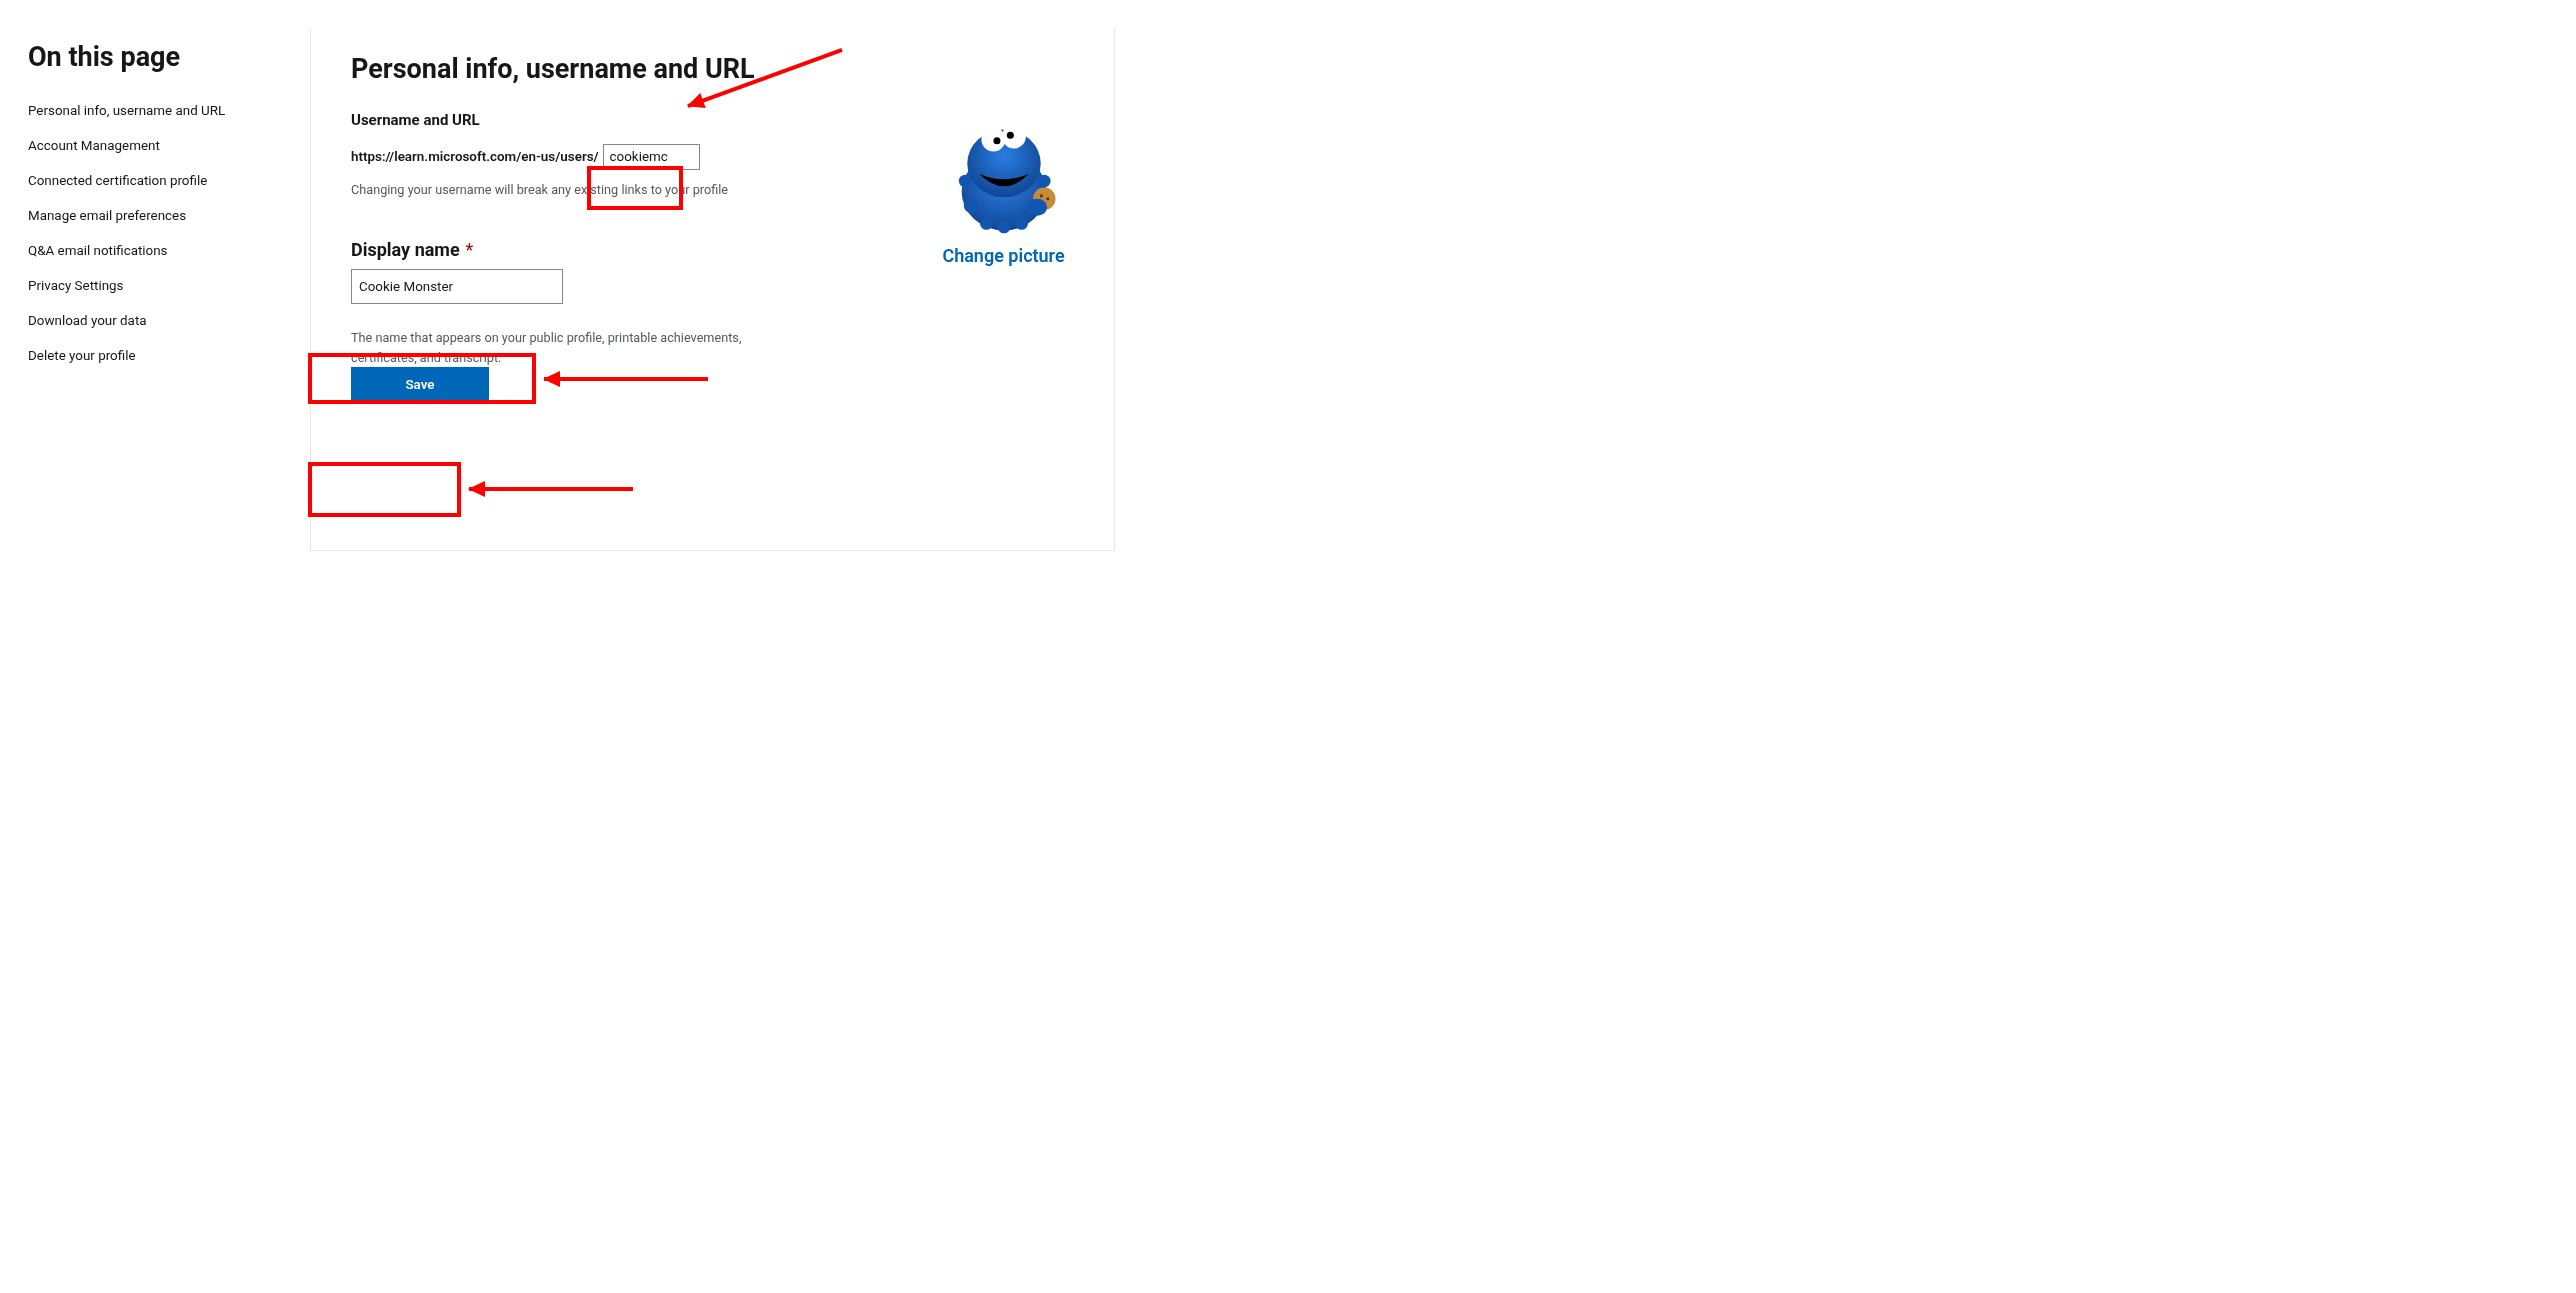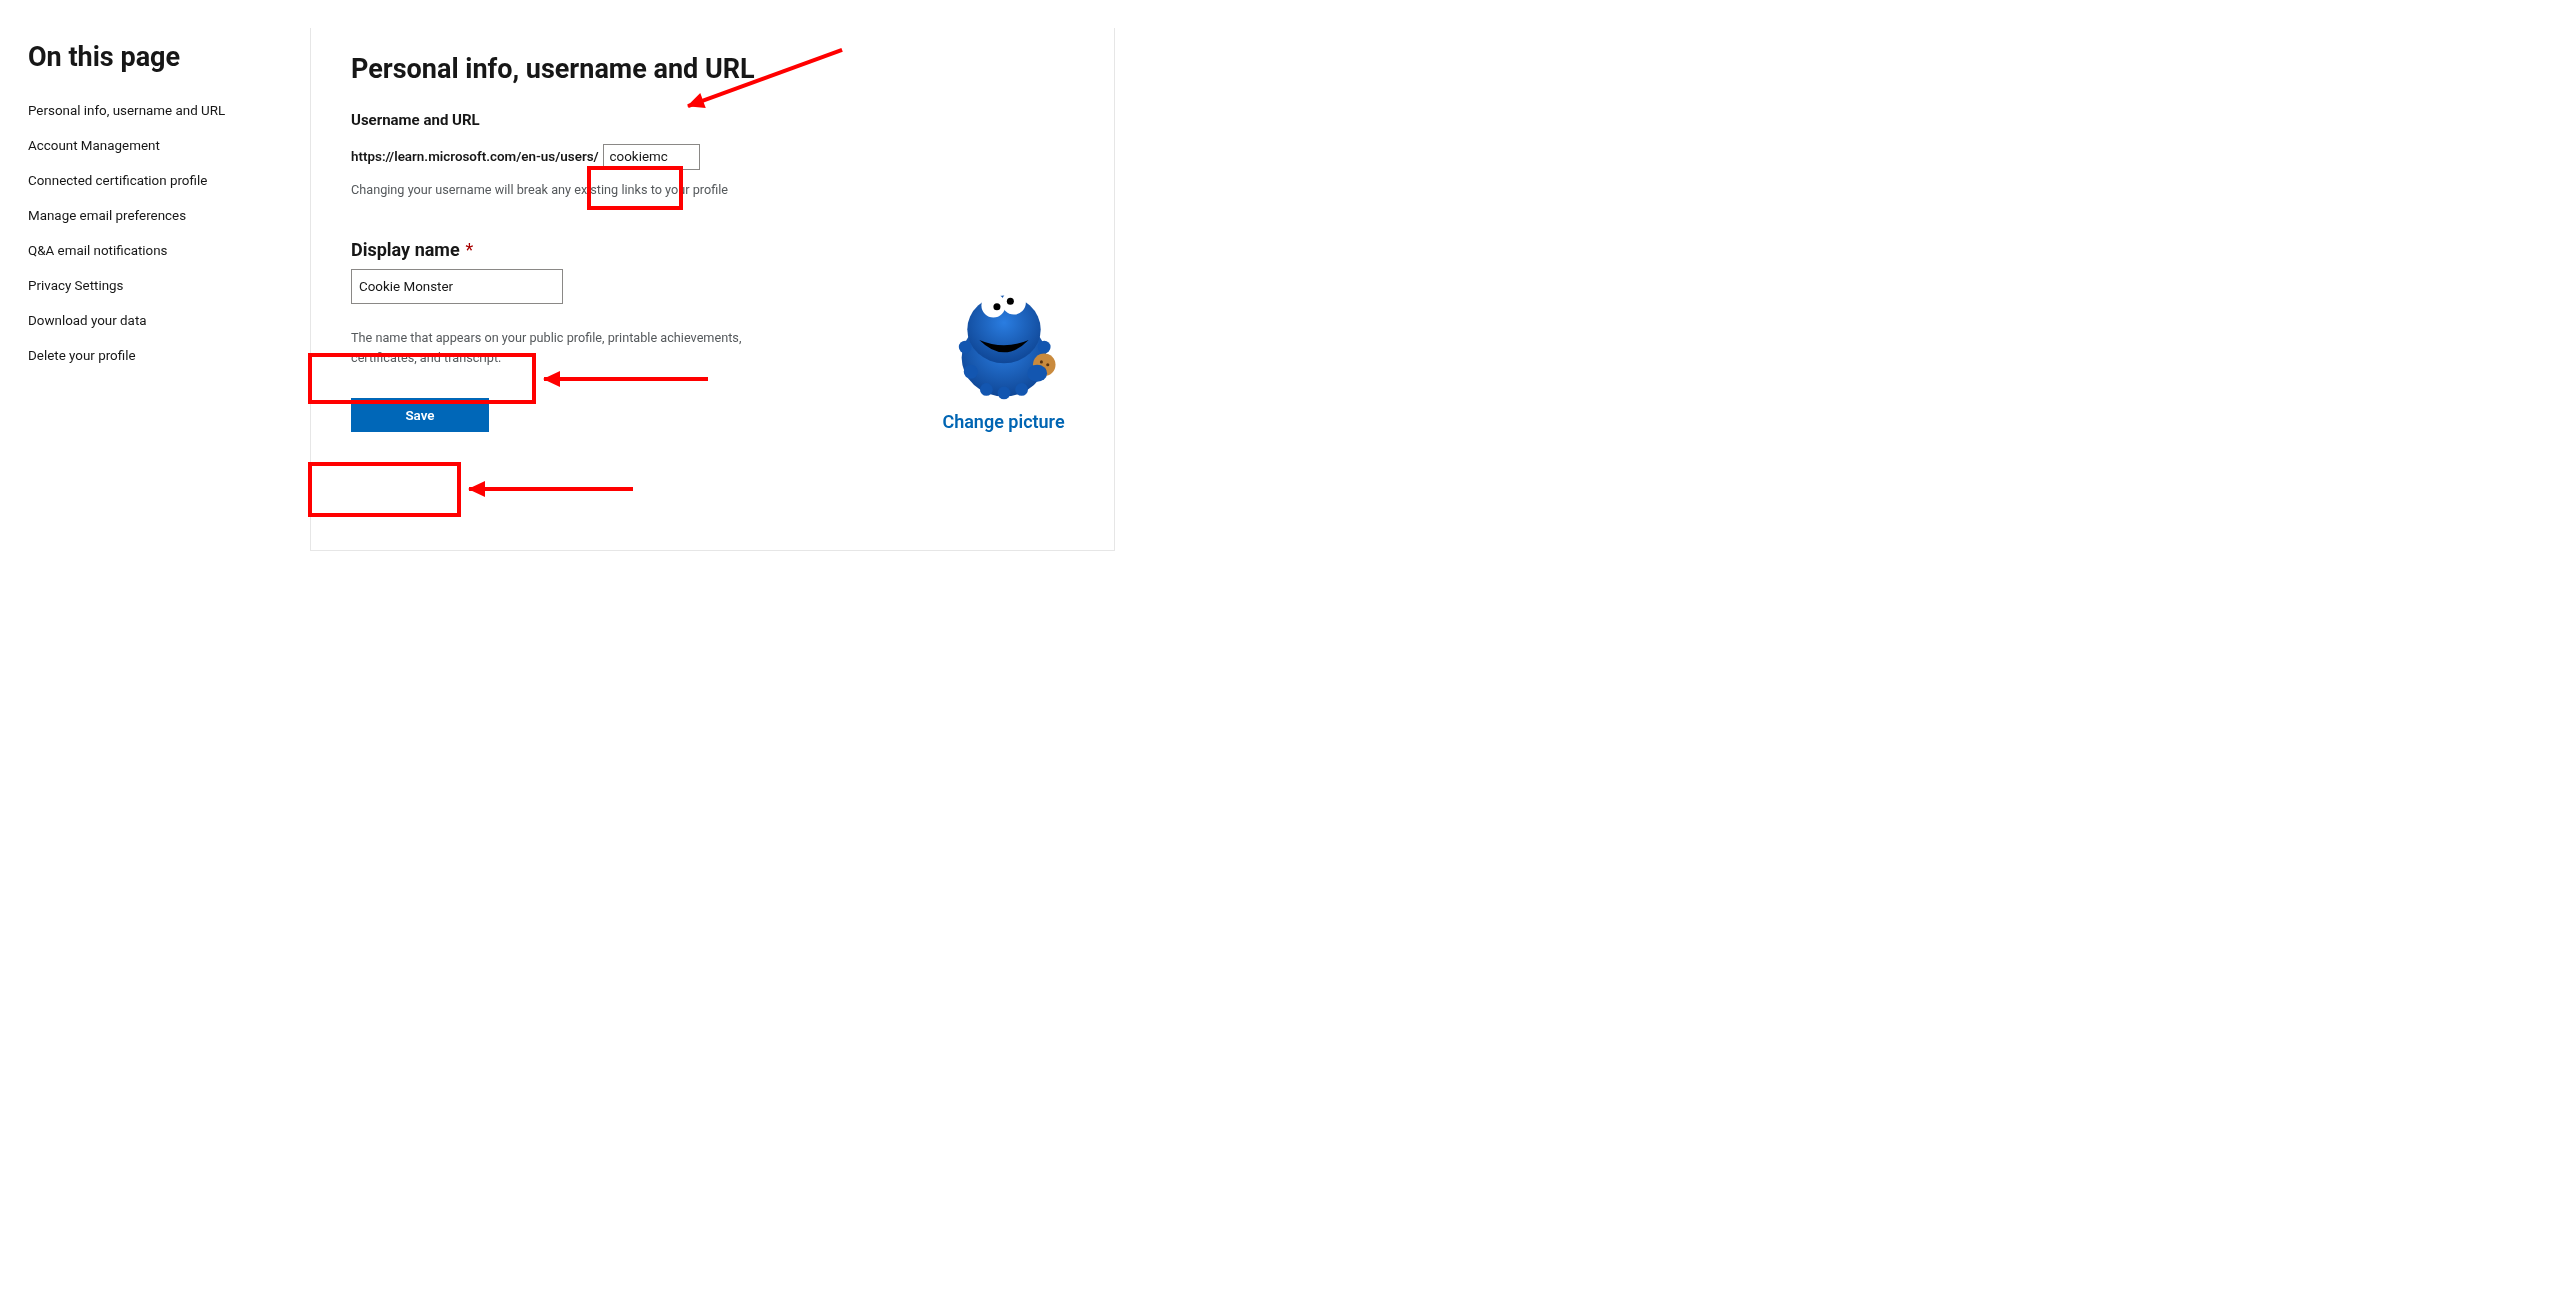--- a/index.html
+++ b/index.html
@@ -45,21 +45,21 @@
       min-height: 523px;
     }
     .main h1 {
       font-size: 27px;
       font-weight: 700;
       margin-bottom: 25.4px;
     }
     .section {
       display: flex;
       gap: 37px;
-      align-items: flex-end;
+      align-items: flex-start;
     }
     .left-col { flex: 1; }
     .subheading {
       font-size: 15px;
       font-weight: 700;
       margin-bottom: 15.5px;
     }
     .url-row {
       display: flex;
       align-items: center;
@@ -112,21 +112,20 @@
     .save-btn {
       background: #0067b8;
       color: #fff;
       border: 0.7px solid #0067b8;
       font-size: 13.4px;
       font-weight: 600;
       padding: 8.5px 0;
       width: 138px;
       text-align: center;
       cursor: pointer;
-      margin-top: 31px;
       font-family: inherit;
     }
     .avatar-col {
       width: 155px;
       text-align: center;
       flex-shrink: 0;
       margin-top: 2.8px;
       margin-right: -7px;
     }
     .avatar {

